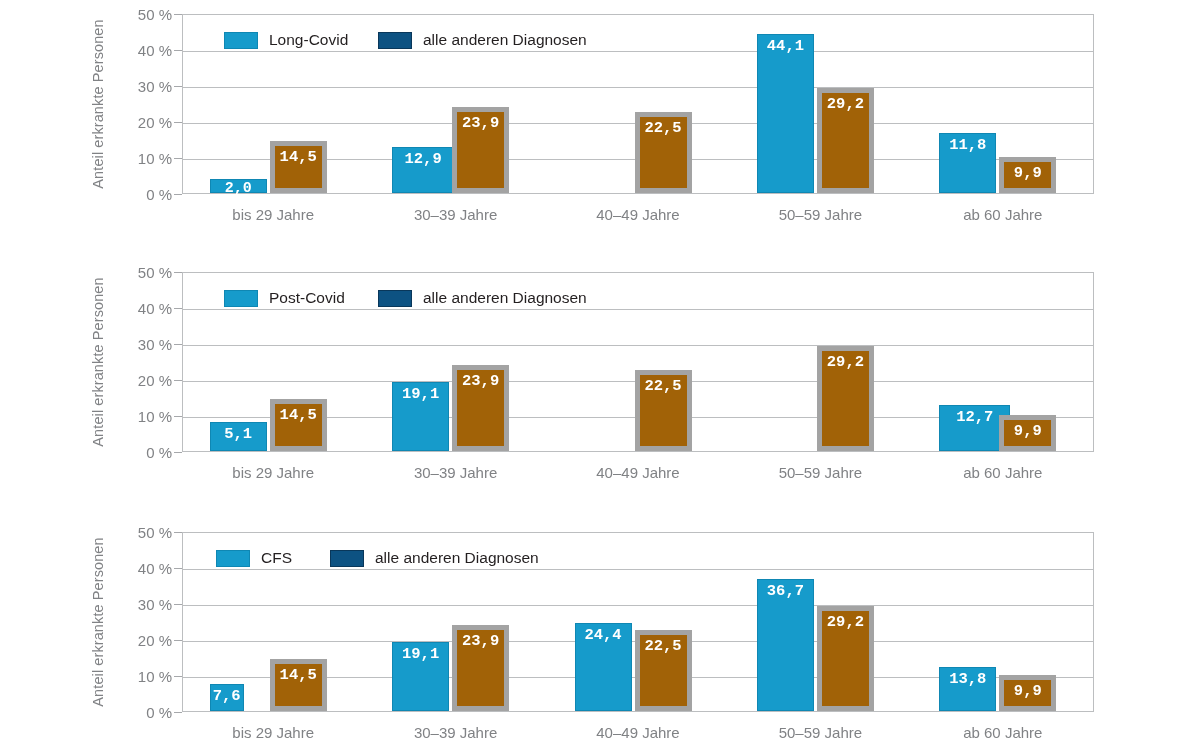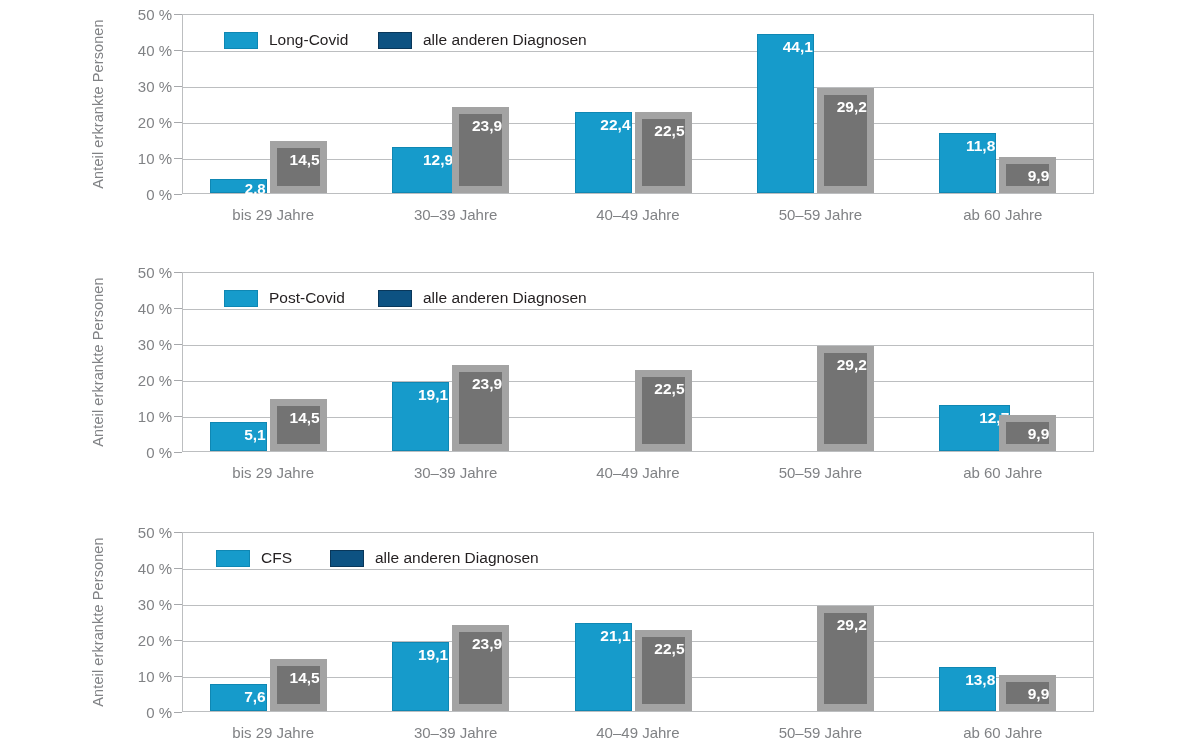--- a/index.html
+++ b/index.html
@@ -82,34 +82,35 @@
   .bar {
     position: absolute;
     bottom: 0;
     box-sizing: border-box;
   }
   .bar.light {
     background: #169BCB;
     border: 1px solid #0f87b3;
   }
   .bar.dark {
-    background: #737373;
-    border: 7px solid #a3a3a3;
+    background: #a16207;
+    border: 5px solid #a3a3a3;
   }
   .bar-label {
     position: absolute;
     left: 0;
     right: 0;
     top: 3px;
-    text-align: right;
+    text-align: center;
     color: #ffffff;
     font-size: 15.5px;
     font-weight: bold;
     line-height: 1.15;
     white-space: nowrap;
+    font-family: Liberation Mono, monospace;
   }
   .bar-label.outside-small {
     top: 1px;
     font-size: 15px;
   }
   
   .catlabel {
     position: absolute;
     text-align: center;
     color: #808285;
@@ -167,33 +168,30 @@
       <div class="catlabel" style="left: 364.4px; width: 182.4px; top: 206px;">30–39 Jahre</div>
       <div class="catlabel" style="left: 546.8px; width: 182.4px; top: 206px;">40–49 Jahre</div>
       <div class="catlabel" style="left: 729.2px; width: 182.4px; top: 206px;">50–59 Jahre</div>
       <div class="catlabel" style="left: 911.6px; width: 182.4px; top: 206px;">ab 60 Jahre</div>
       <div class="plot" style="left: 182px; top: 14px; width: 912px; height: 180px;">
         <div class="gridline" style="top: 144px;"></div>
         <div class="gridline" style="top: 108px;"></div>
         <div class="gridline" style="top: 72px;"></div>
         <div class="gridline" style="top: 36px;"></div>
         <div class="bar light" style="left: 26.7px; width: 57px; height: 13.68px;">
-          <div class="bar-label outside-small" style="top: 0px;">2,8</div>
+          <div class="bar-label outside-small" style="top: 0px;">2,0</div>
         </div>
         <div class="bar dark" style="left: 86.7px; width: 57px; height: 52.2px;">
           <div class="bar-label">14,5</div>
         </div>
         <div class="bar light" style="left: 209.1px; width: 62px; height: 46.44px;">
           <div class="bar-label">12,9</div>
         </div>
         <div class="bar dark" style="left: 269.1px; width: 57px; height: 86.04px;">
           <div class="bar-label">23,9</div>
-        </div>
-        <div class="bar light" style="left: 391.5px; width: 57px; height: 80.64px;">
-          <div class="bar-label">22,4</div>
         </div>
         <div class="bar dark" style="left: 451.5px; width: 57px; height: 81px;">
           <div class="bar-label">22,5</div>
         </div>
         <div class="bar light" style="left: 573.9px; width: 57px; height: 158.76px;">
           <div class="bar-label">44,1</div>
         </div>
         <div class="bar dark" style="left: 633.9px; width: 57px; height: 105.12px;">
           <div class="bar-label">29,2</div>
         </div>
@@ -292,37 +290,40 @@
       <div class="catlabel" style="left: 182px; width: 182.4px; top: 206px;">bis 29 Jahre</div>
       <div class="catlabel" style="left: 364.4px; width: 182.4px; top: 206px;">30–39 Jahre</div>
       <div class="catlabel" style="left: 546.8px; width: 182.4px; top: 206px;">40–49 Jahre</div>
       <div class="catlabel" style="left: 729.2px; width: 182.4px; top: 206px;">50–59 Jahre</div>
       <div class="catlabel" style="left: 911.6px; width: 182.4px; top: 206px;">ab 60 Jahre</div>
       <div class="plot" style="left: 182px; top: 14px; width: 912px; height: 180px;">
         <div class="gridline" style="top: 144px;"></div>
         <div class="gridline" style="top: 108px;"></div>
         <div class="gridline" style="top: 72px;"></div>
         <div class="gridline" style="top: 36px;"></div>
-        <div class="bar light" style="left: 26.7px; width: 57px; height: 27.36px;">
+        <div class="bar light" style="left: 26.7px; width: 34px; height: 27.36px;">
           <div class="bar-label">7,6</div>
         </div>
         <div class="bar dark" style="left: 86.7px; width: 57px; height: 52.2px;">
           <div class="bar-label">14,5</div>
         </div>
         <div class="bar light" style="left: 209.1px; width: 57px; height: 68.76px;">
           <div class="bar-label">19,1</div>
         </div>
         <div class="bar dark" style="left: 269.1px; width: 57px; height: 86.04px;">
           <div class="bar-label">23,9</div>
         </div>
         <div class="bar light" style="left: 391.5px; width: 57px; height: 87.84px;">
-          <div class="bar-label">21,1</div>
+          <div class="bar-label">24,4</div>
         </div>
         <div class="bar dark" style="left: 451.5px; width: 57px; height: 81px;">
           <div class="bar-label">22,5</div>
+        </div>
+        <div class="bar light" style="left: 573.9px; width: 57px; height: 132.12px;">
+          <div class="bar-label">36,7</div>
         </div>
         <div class="bar dark" style="left: 633.9px; width: 57px; height: 105.12px;">
           <div class="bar-label">29,2</div>
         </div>
         <div class="bar light" style="left: 756.3px; width: 57px; height: 43.92px;">
           <div class="bar-label">13,8</div>
         </div>
         <div class="bar dark" style="left: 816.3px; width: 57px; height: 35.64px;">
           <div class="bar-label">9,9</div>
         </div>

